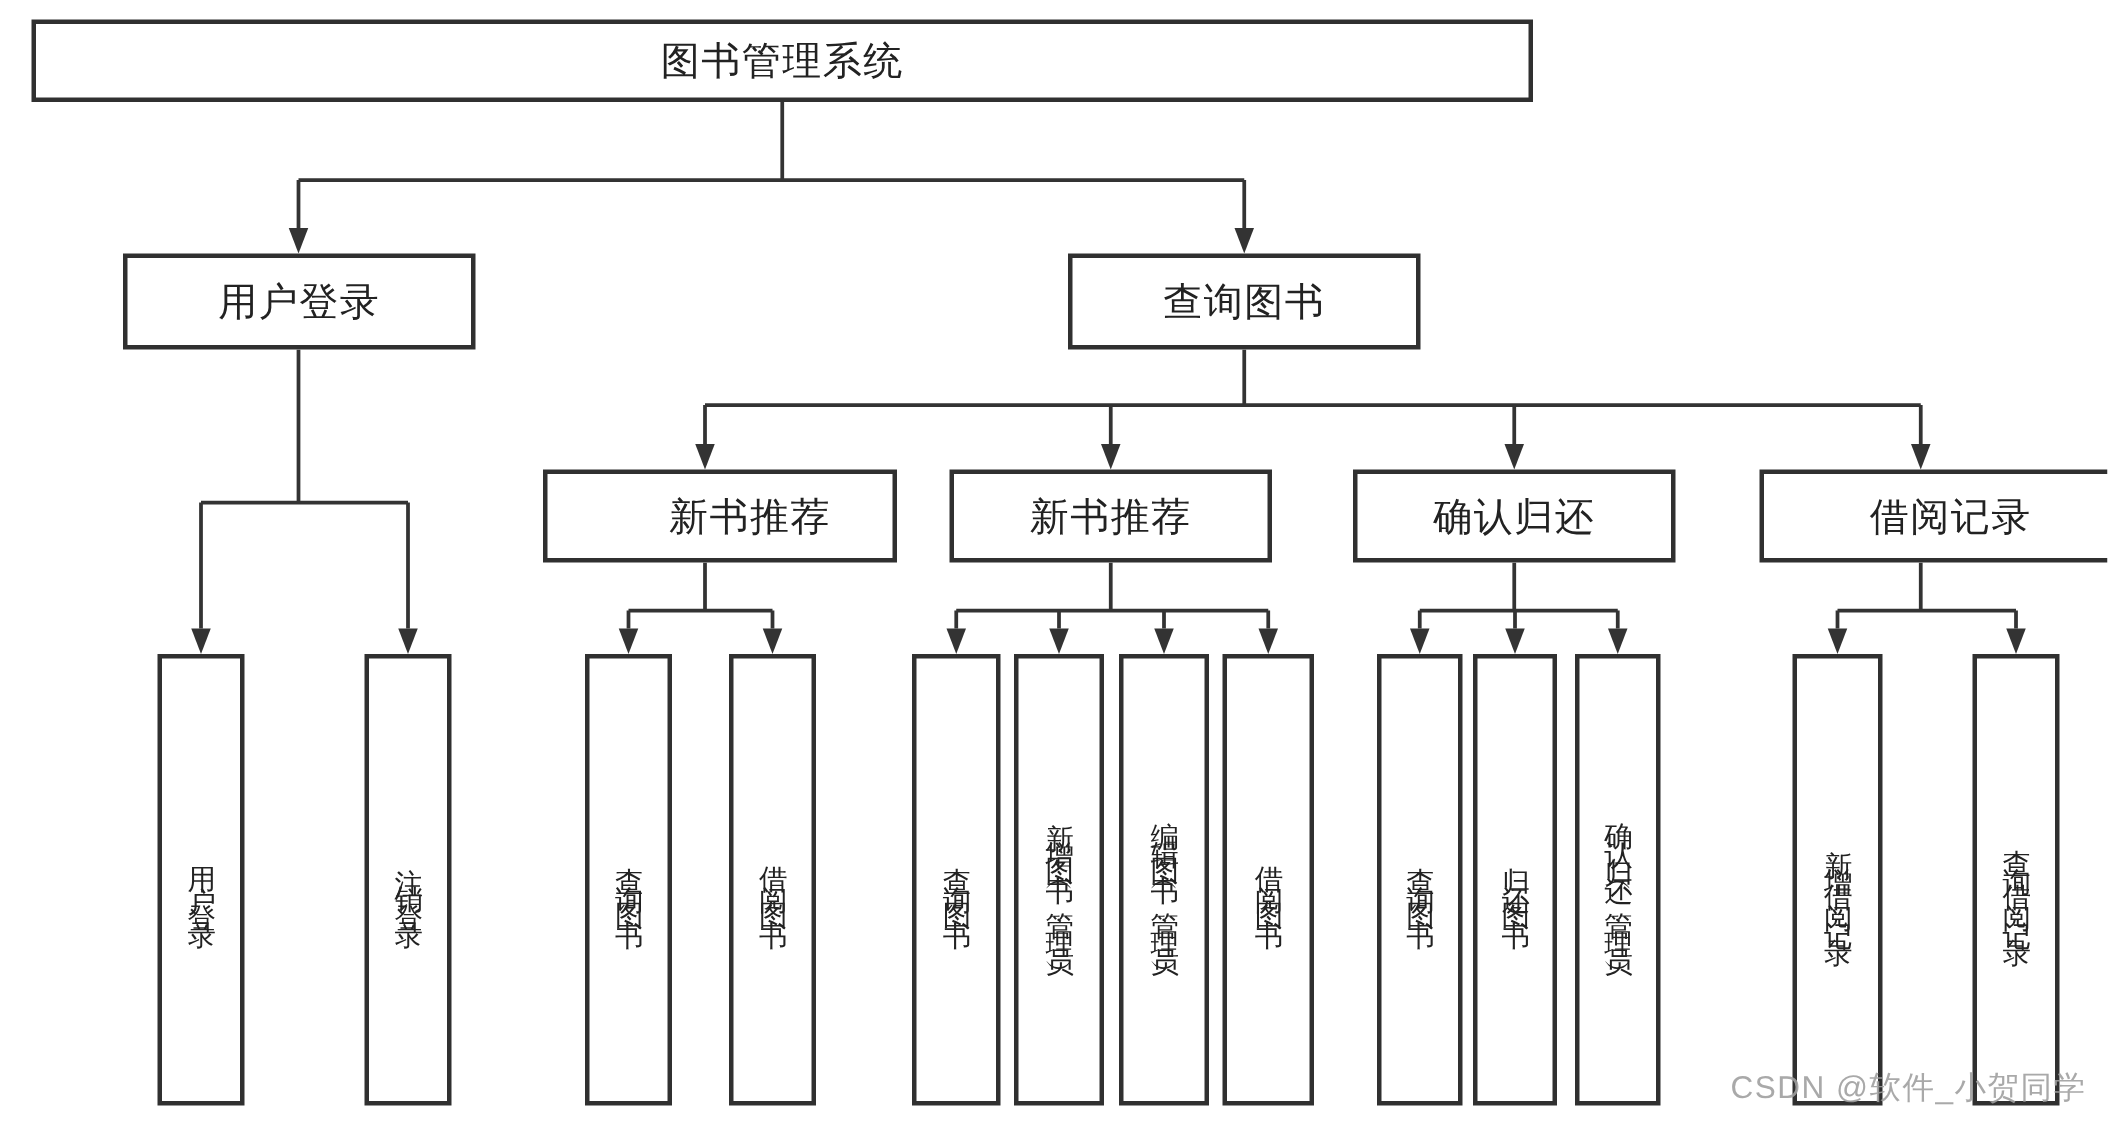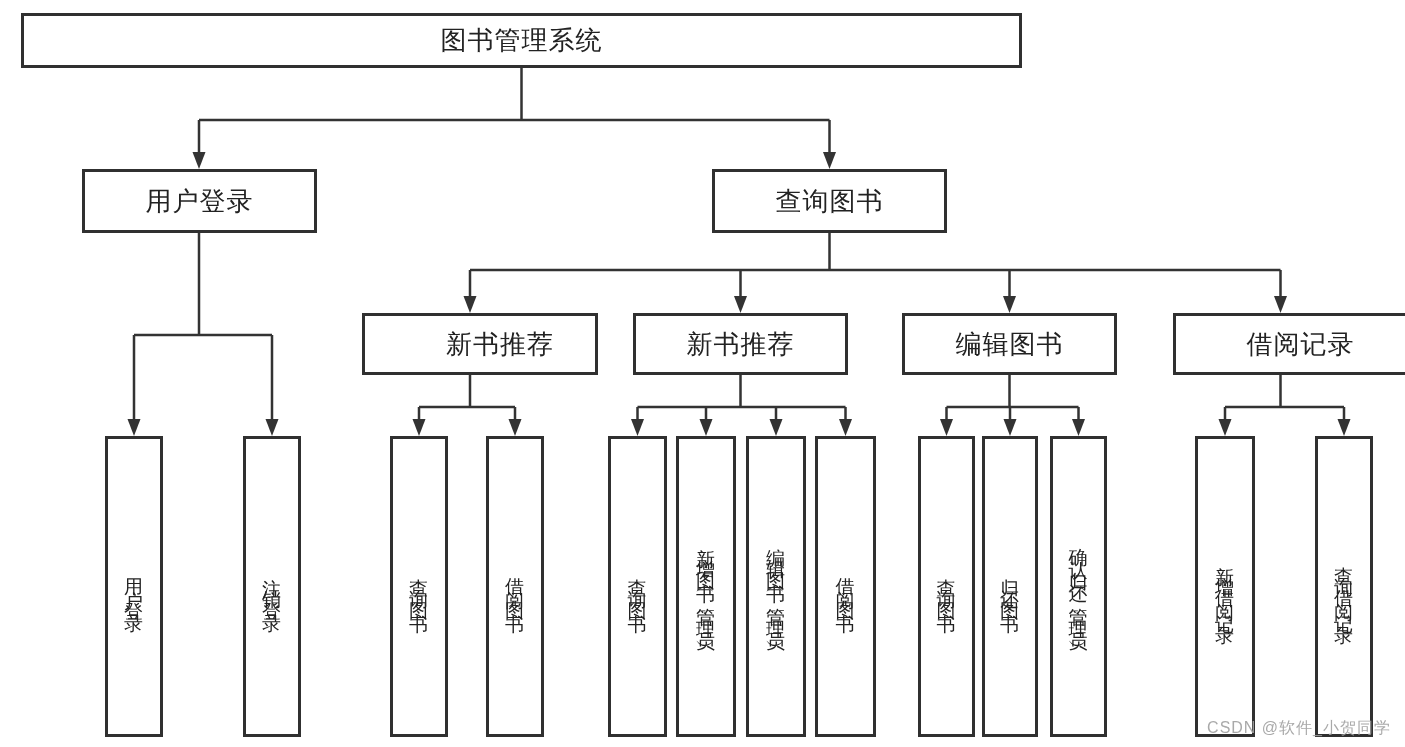--- a/index.html
+++ b/index.html
@@ -36,21 +36,21 @@
     text-orientation:mixed;
     font-size:19px;
     letter-spacing:12px;
     line-height:1;
     white-space:nowrap;
     color:#222222;
   }
   .watermark{
     position:absolute;
     right:14px;bottom:8px;
-    font-size:16px;
+    font-size:21px;
     color:rgba(160,160,160,0.9);
     letter-spacing:1px;
     z-index:5;
     white-space:nowrap;
   }
   .cline{stroke:#333333;stroke-width:2.5;fill:none;}
   .ahead{fill:#333333;stroke:none;}
 </style>
 </head>
 <body>
@@ -118,21 +118,21 @@
     <span>查询图书</span>
   </div>
 
   <div class="node" style="left:362px;top:313px;width:236px;height:62px;padding-left:40px;">
     <span>新书推荐</span>
   </div>
   <div class="node" style="left:633px;top:313px;width:215px;height:62px;">
     <span>新书推荐</span>
   </div>
   <div class="node" style="left:902px;top:313px;width:215px;height:62px;">
-    <span>编辑图书</span>
+    <span>确认归还</span>
   </div>
   <div class="node" style="left:1173px;top:313px;width:255px;height:62px;">
     <span>借阅记录</span>
   </div>
 
   <div class="vnode" style="left:105px;top:436px;width:58px;height:301px;">
     <span class="vtext">用户登录</span>
   </div>
   <div class="vnode" style="left:243px;top:436px;width:58px;height:301px;">
     <span class="vtext">注销登录</span>

